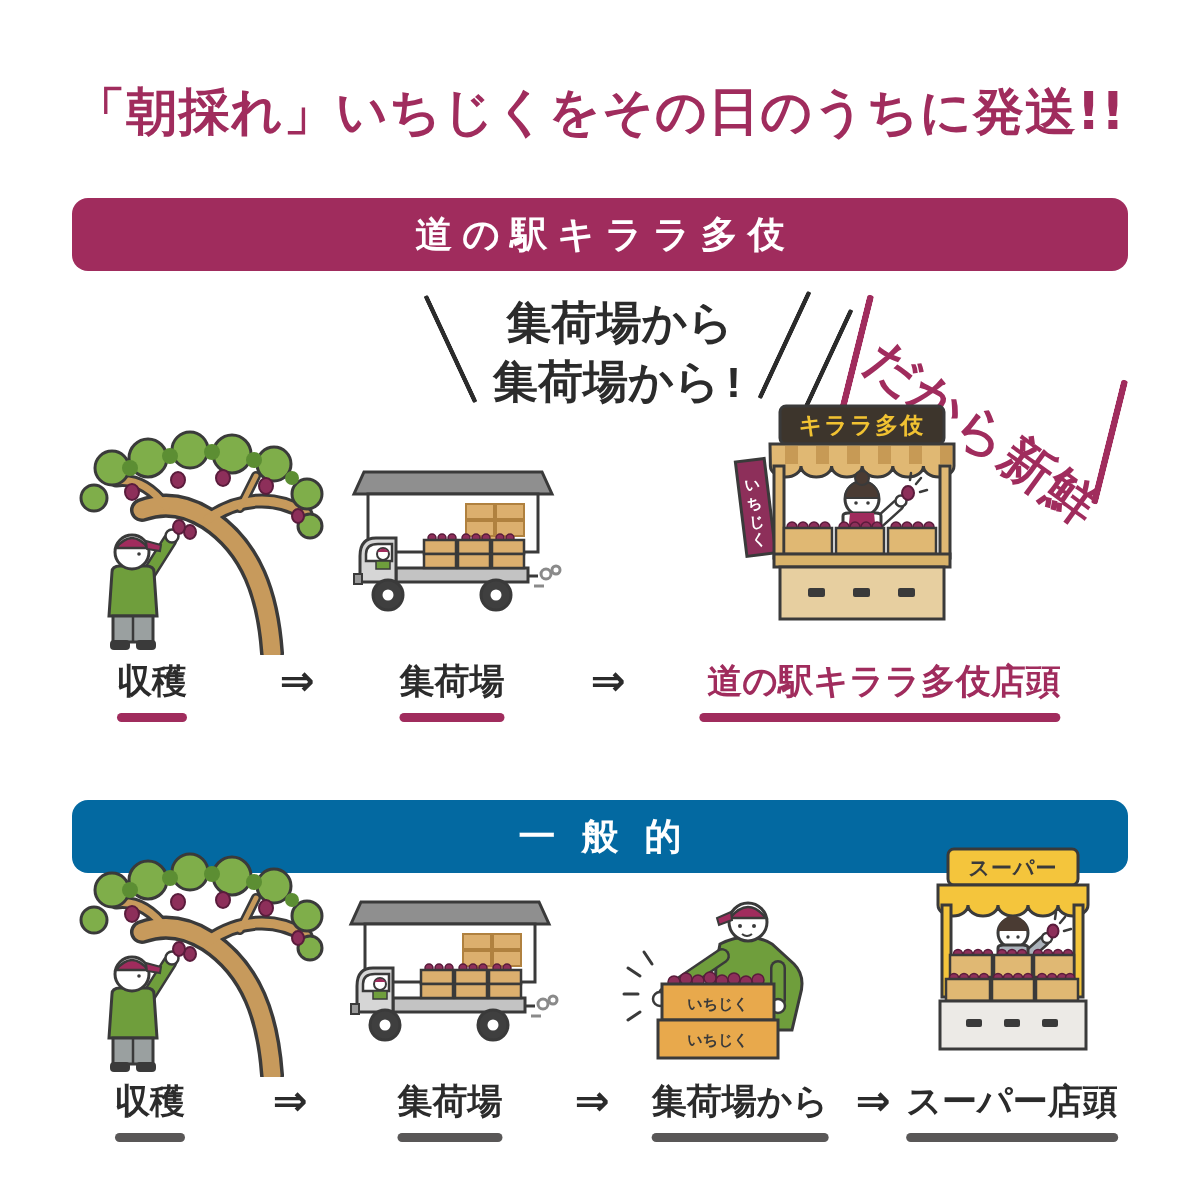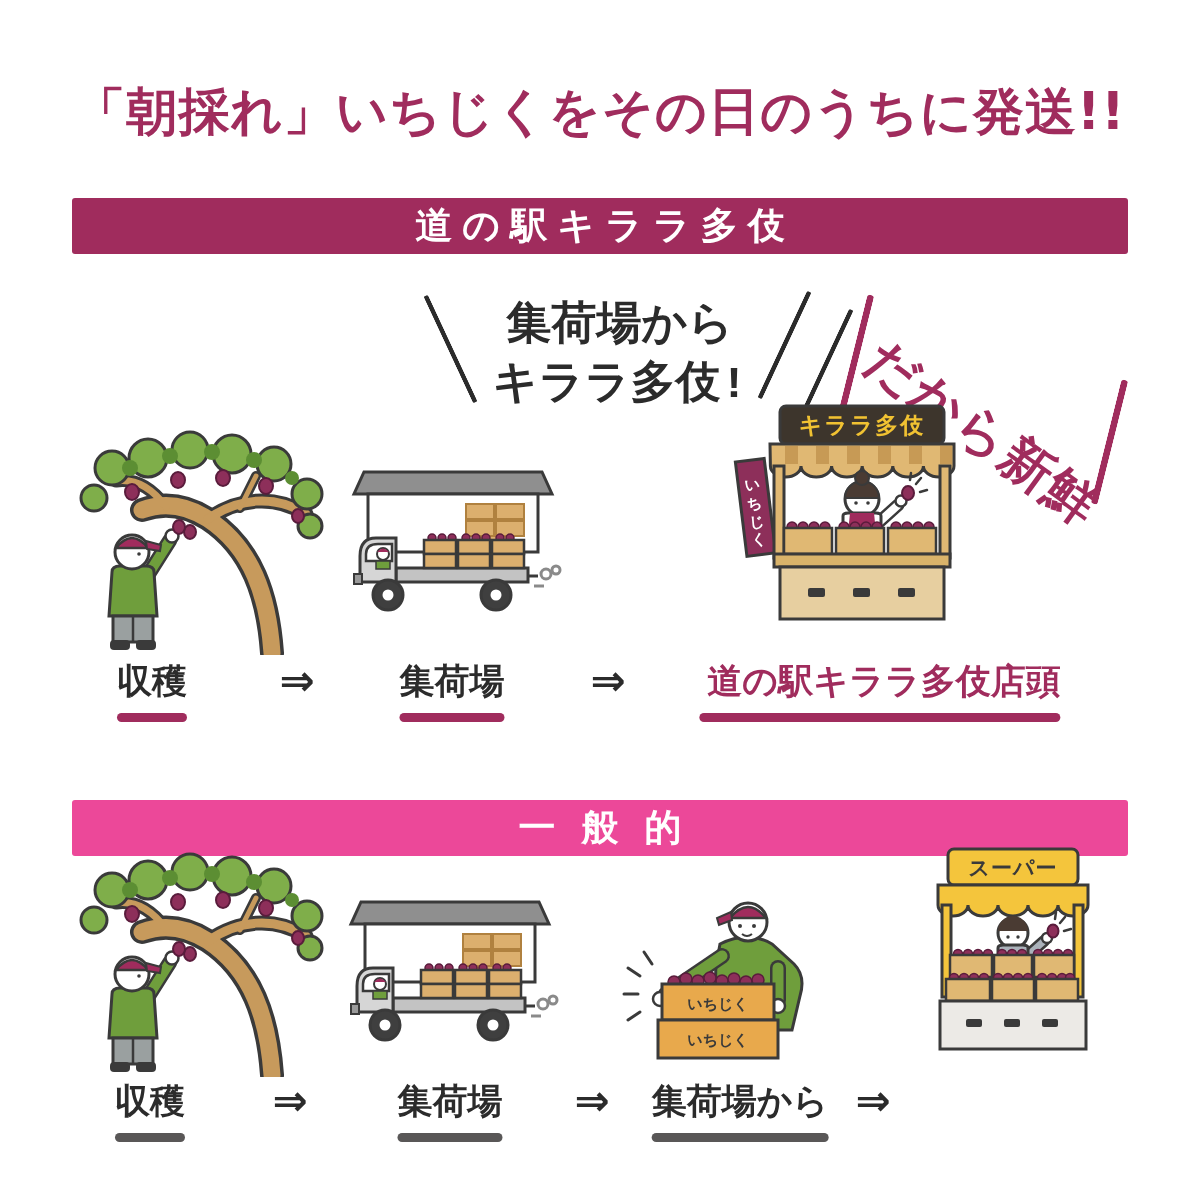--- a/index.html
+++ b/index.html
@@ -3,25 +3,25 @@
 <meta charset="utf-8">
 <style>
   * { margin:0; padding:0; box-sizing:border-box; }
   html,body { background:#ffffff; }
   body { font-family:"DejaVu Sans","Liberation Sans",sans-serif; }
   .page { position:relative; width:1200px; height:1200px; background:#fff; overflow:hidden; }
 
   .title { position:absolute; top:78px; left:0; width:100%; text-align:center;
            font-size:51px; font-weight:700; color:#a02c5d; letter-spacing:1px; white-space:nowrap; }
 
-  .banner { position:absolute; left:72px; width:1056px; height:56px; border-radius:3px;
+  .banner { position:absolute; left:72px; width:1056px; height:73px; border-radius:16px;
             color:#fff; display:flex; align-items:center; justify-content:center;
             font-size:37px; font-weight:700; }
   .banner-kirara  { top:198px; background:#a02c5d; letter-spacing:10px; text-indent:10px; }
-  .banner-general { top:800px; background:#ec4899; letter-spacing:26px; text-indent:26px; }
+  .banner-general { top:800px; background:#0369a1; letter-spacing:26px; text-indent:26px; }
 
   .note { position:absolute; top:298px; left:455px; width:330px; text-align:center;
           font-size:45px; font-weight:700; color:#2b2b2b; line-height:1.3;
           font-family:Liberation Mono, monospace; }
 
   .slash { position:absolute; width:0; border-left:5px solid #2b2b2b; border-radius:3px; }
   .slash-left   { top:290px; left:448px; height:118px; transform:rotate(-25deg); }
   .slash-right1 { top:286px; left:782px; height:118px; transform:rotate(25deg); }
   .slash-right2 { top:304px; left:824px; height:118px; transform:rotate(25deg); }
 
@@ -50,21 +50,21 @@
 <div class="page">
 
   <h1 class="title">「朝採れ」いちじくをその日のうちに発送!!</h1>
 
   <div class="banner banner-kirara">
     <span>道の駅キララ多伎</span>
   </div>
 
   <div class="note">
     <div>集荷場から</div>
-    <div>キララ多伎!</div>
+    <div>集荷場から!</div>
   </div>
   <div class="slash slash-left"></div>
   <div class="slash slash-right1"></div>
   <div class="slash slash-right2"></div>
 
   <div class="fresh">だから新鮮</div>
   <div class="fresh-bar fresh-bar-left"></div>
   <div class="fresh-bar fresh-bar-right"></div>
 
   <div class="illo" style="left:60px; top:420px;">
@@ -476,16 +476,17 @@
     <div class="step-label">集荷場</div>
     <div class="step-bar gray"></div>
   </div>
   <div class="flow-arrow" style="left:592px; top:1076px;">⇒</div>
   <div class="step" style="left:740px; top:1078px;">
     <div class="step-label">集荷場から</div>
     <div class="step-bar gray"></div>
   </div>
   <div class="flow-arrow" style="left:873px; top:1076px;">⇒</div>
   <div class="step" style="left:1012px; top:1078px;">
+    <div class="step-label">スーパー店頭</div>
     <div class="step-bar gray"></div>
   </div>
 
 </div>
 
 </body></html>

